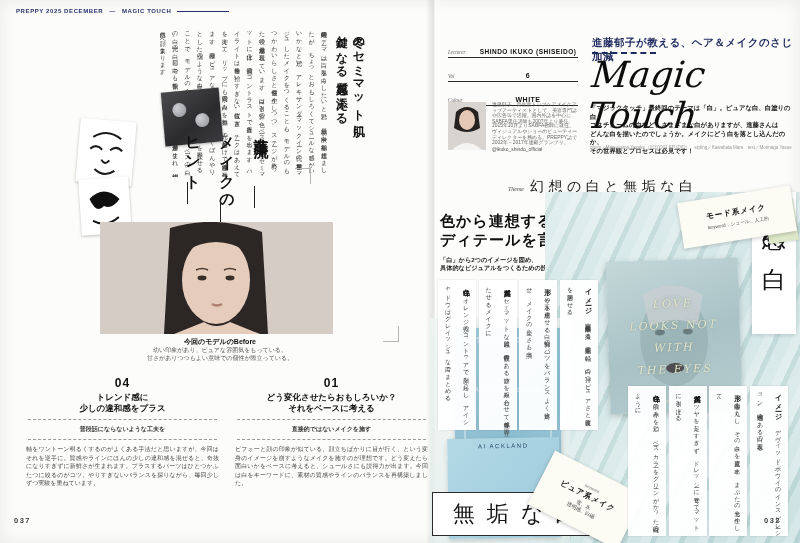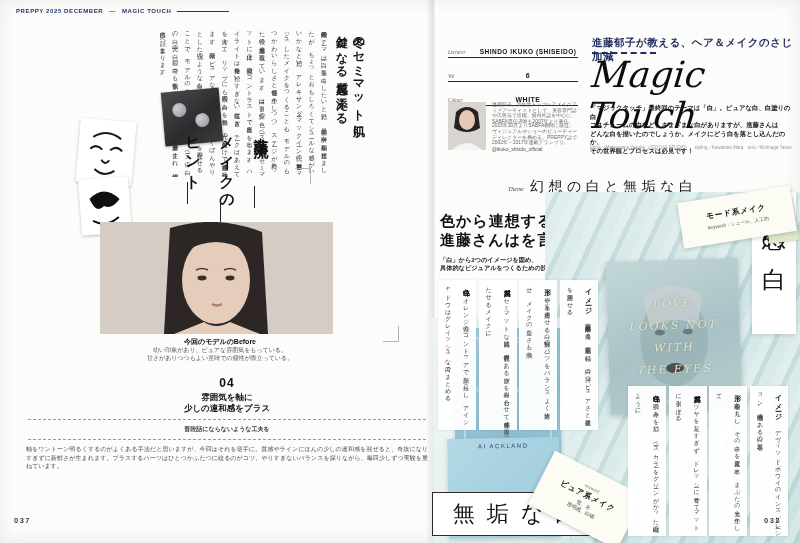--- a/index.html
+++ b/index.html
@@ -166,26 +166,35 @@
   <div class="abs bracket" style="left:295px;top:168px;"></div>
   <div class="abs bracket" style="left:383px;top:326px;border-top:none;border-bottom:1px solid #b5b5b2;"></div>
 
   <div class="abs" id="cap-title">今回のモデルのBefore</div>
   <div class="abs pre" id="cap-body">幼い印象があり、ピュアな雰囲気をもっている。
 甘さがありつつもよい意味での個性が際立っている。</div>
 
   <div class="abs" id="points">
     <div class="pt">
       <div class="num">04</div>
-      <div class="t pre">雰囲気を軸に
+      <div class="t pre">トレンド感に
 少しの違和感をプラス</div>
       <div class="dash"></div>
       <div class="sub">普段話にならないような工夫を</div>
       <div class="dash"></div>
       <div class="body">軸をワントーン明るくするのがよくある手法だと思いますが、今回はそれを逆手に。質感やラインにほんの少しの違和感を混ぜると、奇抜になりすぎずに新鮮さが生まれます。プラスするパーツはひとつかふたつに絞るのがコツ。やりすぎないバランスを探りながら、毎回少しずつ実験を重ねています。</div>
+    </div>
+    <div class="pt">
+      <div class="num">01</div>
+      <div class="t pre">どう変化させたらおもしろいか？
+それをベースに考える</div>
+      <div class="dash"></div>
+      <div class="sub">直接的ではないメイクを施す</div>
+      <div class="dash"></div>
+      <div class="body">ビフォーと顔の印象が似ている、顔立ちばかりに目が行く、という変身のイメージを崩すようなメイクを施すのが理想です。どう変えたら面白いかをベースに考えると、シュールさにも説得力が出ます。今回は白をキーワードに、素材の質感やラインのバランスを再構築しました。</div>
     </div>
   </div>
 
   <div class="abs" id="fold"></div>
 
   <div class="abs" id="credits">
     <div class="crow">
       <span class="clabel">Lecturer</span>
       <span class="cval" style="font-size:6.5px;">SHINDO IKUKO (SHISEIDO)</span>
     </div>
@@ -222,21 +231,21 @@
   <div class="abs" id="credit-line">photo／Matsuyama Yusuke（YOYOGI STUDIO）　styling／Kawabata Mara　text／Morinaga Yasue</div>
 
   <div class="abs" id="theme">
     <span class="tl">Theme</span>
     <span class="tt">幻想の白と無垢な白</span>
   </div>
   <div class="abs" id="theme-dash"></div>
 
   <div class="abs" id="sub1">色から連想する</div>
   <div class="abs" id="sub2">
-    <span class="em">進藤さんは</span><span>を言語化</span>
+    <span class="em">ディテール</span><span>を言語化</span>
   </div>
   <div class="abs pre" id="lead">「白」から2つのイメージを固め、
 具体的なビジュアルをつくるための設計図を描く。</div>
 
   <div class="abs" id="tissue">
       <span class="crease"></span>
     </div>
   <div class="abs" id="tissue2"></div>
 
   <div class="abs" id="book-blue">

